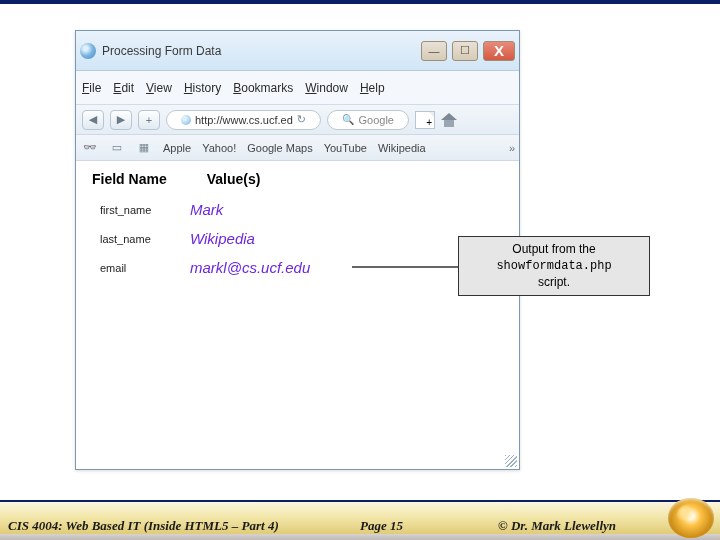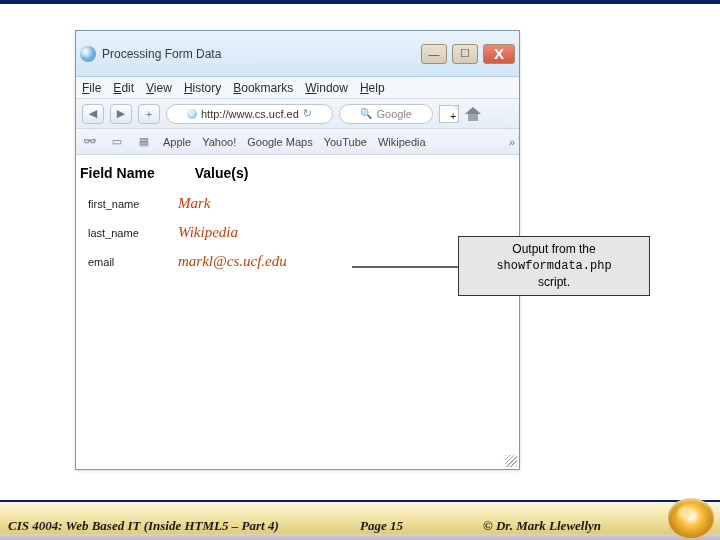--- a/index.html
+++ b/index.html
@@ -20,21 +20,21 @@
     position: absolute;
     left: 75px;
     top: 30px;
     width: 445px;
     height: 440px;
     border: 1px solid #7a98b0;
     background: #fff;
     box-shadow: 0 1px 3px rgba(0,0,0,0.15);
   }
   .title-bar {
-    height: 46px;
+    height: 40px;
     background: linear-gradient(#e9f2fb, #d2e6f7);
     border-bottom: 1px solid #b8ccdc;
     display: flex;
     align-items: center;
     padding: 0 4px;
     font-size: 12px;
   }
   .globe-icon {
     width: 16px; height: 16px;
     border-radius: 50%;
@@ -50,21 +50,21 @@
     border-radius: 3px;
     display: flex; align-items: center; justify-content: center;
     font-size: 11px; color: #5a4b32;
   }
   .win-btn.close {
     width: 32px;
     background: linear-gradient(#e98a7a,#d25a43);
     color: #fff; font-weight: bold; font-size: 15px;
   }
   .menu-bar {
-    height: 22px;
+    height: 34px;
     background: #f4f8fc;
     border-bottom: 1px solid #d0dde8;
     display: flex; align-items: center;
     font-size: 12px; color: #2b2b2b;
     padding: 0 6px; gap: 12px;
   }
   .menu-item { text-decoration: underline; text-decoration-color: transparent; }
   .menu-item::first-letter { text-decoration: underline; }
   .nav-bar {
     height: 30px;
@@ -81,21 +81,21 @@
     border-radius: 4px;
     display:flex; align-items:center; justify-content:center;
     color:#6a7b8a;
   }
   .url-box, .search-box {
     height: 20px;
     background: #fff;
     border: 1px solid #bcc8d2;
     border-radius: 10px;
     display:flex; align-items:center;
-    padding: 0 20px;
+    padding: 0 14px;
     color: #333;
     font-size: 11px; gap: 4px;
   }
   .url-box { flex: 0 0 135px; }
   .search-box { flex: 0 0 82px; color:#888; }
   .reload-c { font-size: 11px; color:#7a8893; margin-left:auto; }
   .fav-icon {
     width:10px; height:10px; border-radius:50%;
     background: radial-gradient(circle at 35% 35%, #dff0fb 20%, #6fb1e0);
   }
@@ -129,29 +129,29 @@
     height: 26px;
     background: linear-gradient(#f2f6fa,#e5edf5);
     border-bottom: 1px solid #cddae6;
     display: flex; align-items: center;
     padding: 0 6px; gap: 11px;
     font-size: 11px; color:#444;
   }
   .bm-icon { width:16px; height:14px; display:flex; justify-content:center; align-items:center; color:#7a8893; }
   .chevrons { margin-left:auto; letter-spacing:-2px; color:#6a7582;}
   .content {
-    padding: 10px 4px;
+    padding: 10px 16px;
     font-size: 13px;
   }
   .headers { display:flex; gap:40px; margin-bottom:8px;}
   .headers b { font-size:14px; }
   table.form-data { border-collapse: collapse; margin-top:4px;}
   table.form-data td { padding: 6px 8px; font-size: 12px; }
   table.form-data td.field { font-family: Liberation Sans, sans-serif; font-size:11px; color:#222; width:90px;}
-  table.form-data td.val { font-style: italic; font-family: Liberation Serif, serif; font-size:15px; color:#c2410c;}
+  table.form-data td.val { font-style: italic; font-family: Liberation Sans, sans-serif; font-size:15px; color:#6d28d9;}
   .resize-grip {
     position:absolute; right:2px; bottom:2px;
     width:12px; height:12px;
     background: repeating-linear-gradient(135deg,#9fb1c0 0 1px, transparent 1px 3px);
   }
 
   .callout {
     position: absolute;
     left: 458px;
     top: 236px;
@@ -181,21 +181,21 @@
     background: linear-gradient(#fbf6df,#f3e7ab 45%,#e0cc78);
     display:flex; align-items:flex-end;
     font-family: "Times New Roman", serif;
     font-size: 13px; font-style: italic; font-weight: bold;
     color: #1a1a1a;
     padding: 0 8px 0 8px;
     position: relative;
   }
   .footer-course { flex: 0 0 auto; }
   .footer-page { position:absolute; left: 360px; }
-  .footer-author { position:absolute; left: 483px; }
+  .footer-author { position:absolute; left: 498px; }
   .ucf-logo {
     position:absolute; right: 6px; top: -4px;
     width: 46px; height: 40px;
     border-radius: 50%;
     background: radial-gradient(circle at 50% 45%, #fff7e0 0 10%, #ffc447 30%, #c88812 70%, #7a560e 100%);
     box-shadow: inset 0 2px 3px rgba(255,255,255,0.6);
     overflow:hidden;
   }
   .ucf-logo::after{
     content:""; position:absolute; left:8px; top:6px;

